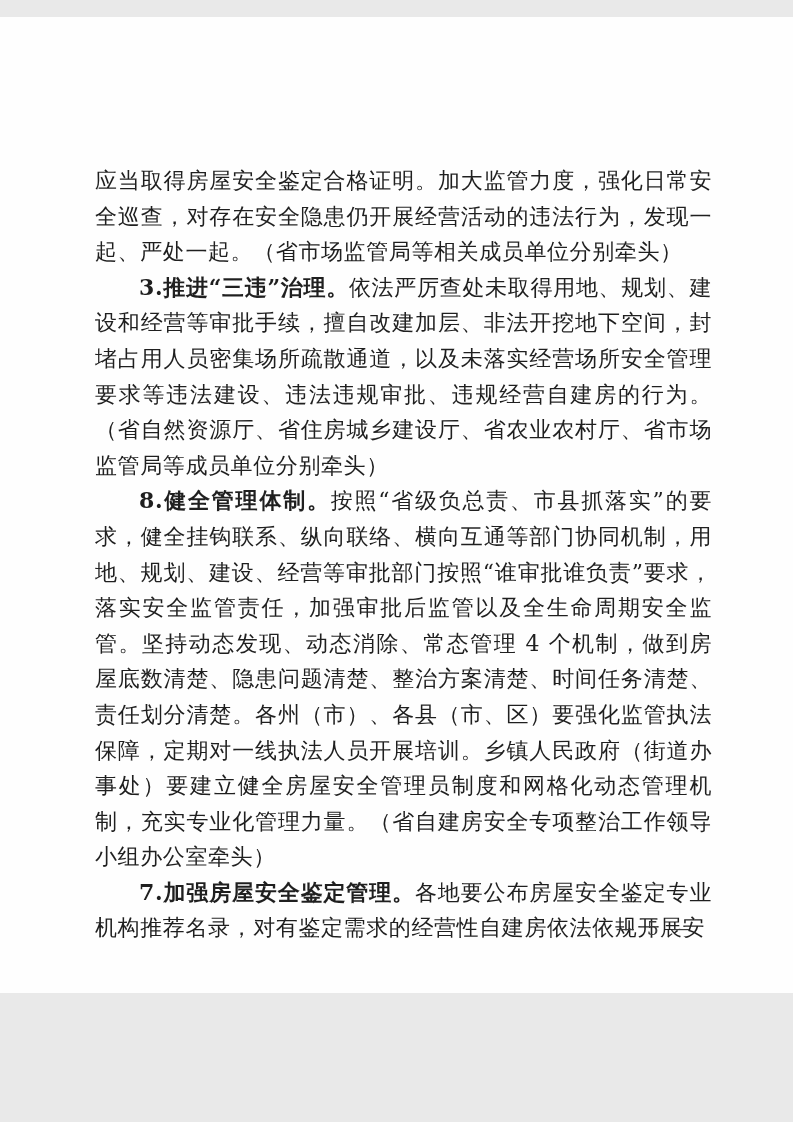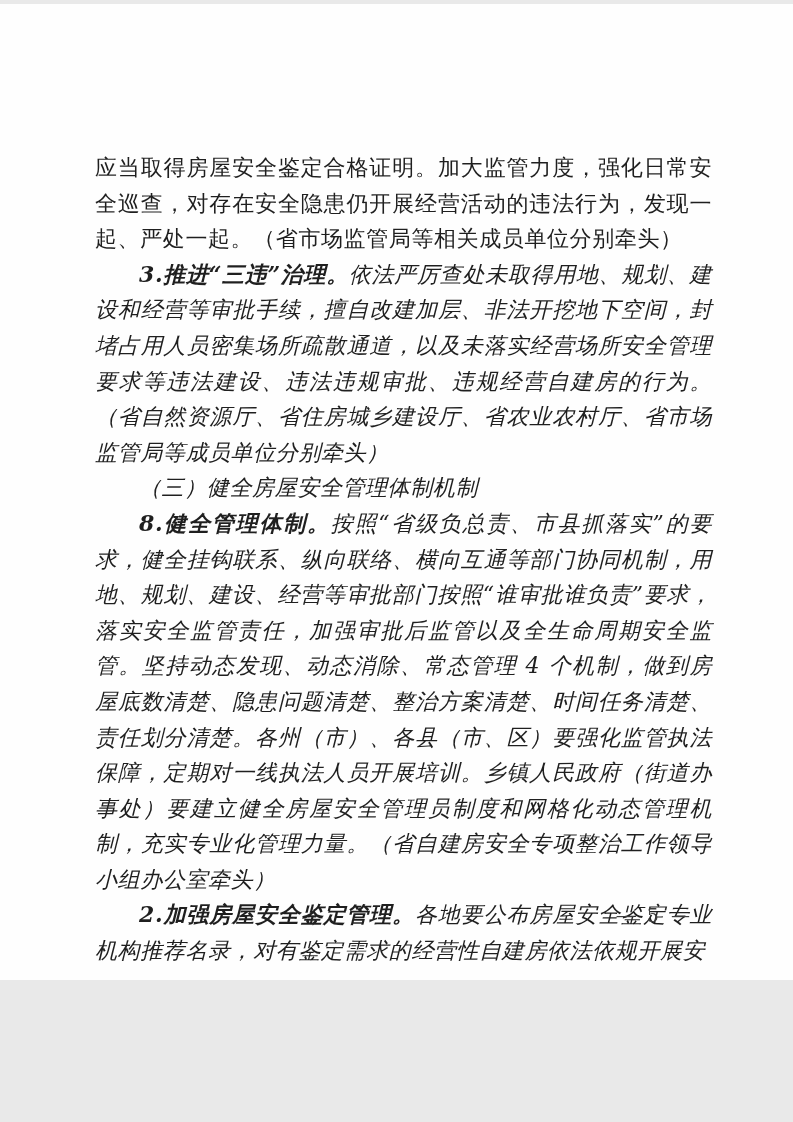--- a/index.html
+++ b/index.html
@@ -4,21 +4,21 @@
 <style>
   html, body {
     margin: 0;
     padding: 0;
     background: #e9e9e9;
   }
   .page {
     position: relative;
     width: 793px;
     height: 976px;
-    margin: 4px auto;
+    margin: 17px auto;
     background: #fefefe;
     overflow: hidden;
     font-family: "DejaVu Serif", "Liberation Serif", serif;
     color: #1f1f1f;
   }
   .doc-body {
     position: absolute;
     left: 95px;
     top: 146px;
     width: 617px;
@@ -28,21 +28,20 @@
     text-align: justify;
     text-justify: inter-character;
     text-align-last: left;
   }
   .para {
     margin: 0;
     padding: 0;
   }
   .para.indent {
     text-indent: 2em;
-    font-style: italic;
   }
   .lead {
     font-weight: 700;
   }
   .section-heading {
     font-weight: 400;
   }
   .pageno {
     position: absolute;
     right: 100px;
@@ -56,22 +55,21 @@
 </head>
 <body>
 
 <div class="page">
   <div class="doc-body">
 
     <p class="para"><span>应当取得房屋安全鉴定合格证明。加大监管力度，强化日常安全巡查，对存在安全隐患仍开展经营活动的违法行为，发现一起、严处一起。（省市场监管局等相关成员单位分别牵头）</span></p>
 
     <p class="para indent"><span class="lead">3.推进“三违”治理。</span><span>依法严厉查处未取得用地、规划、建设和经营等审批手续，擅自改建加层、非法开挖地下空间，封堵占用人员密集场所疏散通道，以及未落实经营场所安全管理要求等违法建设、违法违规审批、违规经营自建房的行为。（省自然资源厅、省住房城乡建设厅、省农业农村厅、省市场监管局等成员单位分别牵头）</span></p>
 
-    <p class="para indent section-heading"><span>（三）健全房屋安全管理体制机制</span></p>
 
     <p class="para indent"><span class="lead">8.健全管理体制。</span><span>按照“省级负总责、市县抓落实”的要求，健全挂钩联系、纵向联络、横向互通等部门协同机制，用地、规划、建设、经营等审批部门按照“谁审批谁负责”要求，落实安全监管责任，加强审批后监管以及全生命周期安全监管。坚持动态发现、动态消除、常态管理 4 个机制，做到房屋底数清楚、隐患问题清楚、整治方案清楚、时间任务清楚、责任划分清楚。各州（市）、各县（市、区）要强化监管执法保障，定期对一线执法人员开展培训。乡镇人民政府（街道办事处）要建立健全房屋安全管理员制度和网格化动态管理机制，充实专业化管理力量。（省自建房安全专项整治工作领导小组办公室牵头）</span></p>
 
-    <p class="para indent"><span class="lead">2.加强房屋安全鉴定管理。</span><span>各地要公布房屋安全鉴定专业机构推荐名录，对有鉴定需求的经营性自建房依法依规开展安</span></p>
+    <p class="para indent"><span class="lead">7.加强房屋安全鉴定管理。</span><span>各地要公布房屋安全鉴定专业机构推荐名录，对有鉴定需求的经营性自建房依法依规开展安</span></p>
 
   </div>
 
   <div class="pageno">— 5 —</div>
 </div>
 
 </body></html>

